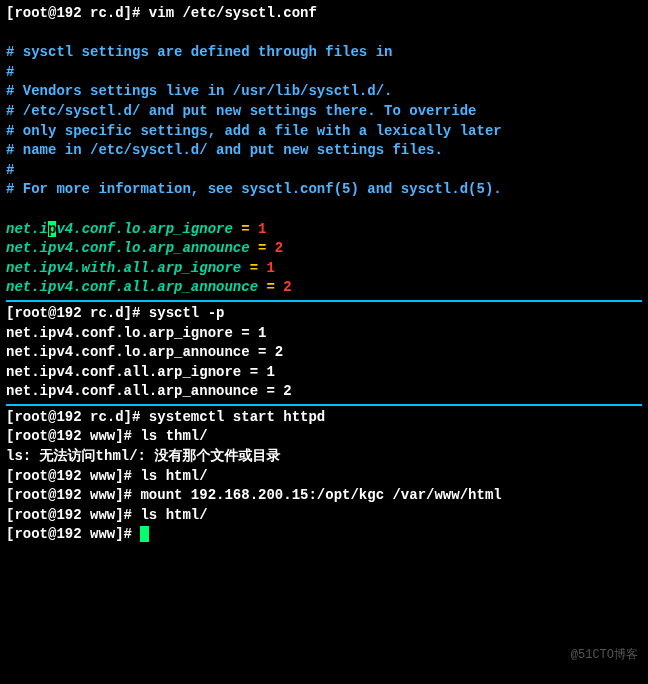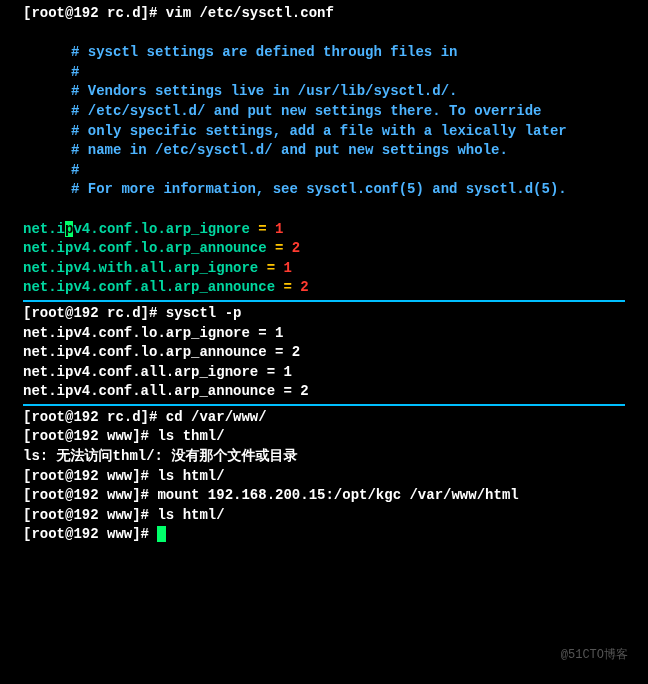--- a/index.html
+++ b/index.html
@@ -8,24 +8,24 @@
       font-family: "Consolas", "Courier New", monospace;
       font-size: 14px;
       line-height: 1.4;
       color: #fff;
       width: 648px;
       height: 684px;
       overflow: hidden;
       font-weight: bold;
       position: relative;
     }
-    .terminal { padding: 4px 23px; }
+    .terminal { padding: 4px 6px; }
     .prompt { color: #fff; }
-    .comment { color: #4db4ff; margin-left: 48px; }
-    .key { color: #00d7a0; }
+    .comment { color: #4db4ff; }
+    .key { color: #00d7a0; font-style: italic; }
     .eq { color: #ffc400; }
     .val { color: #ff3b30; }
     .cmd { color: #fff; }
     .out { color: #fff; }
     .divider {
       border-top: 2px solid #00bfff;
       margin: 2px 0;
     }
     .cursor {
       display: inline-block;
@@ -35,61 +35,61 @@
       vertical-align: text-bottom;
     }
     .cursor-char {
       background: #00ff6a;
       color: #000;
     }
     .line { white-space: pre; }
     .watermark {
       position: absolute;
       bottom: 20px;
-      right: 20px;
+      right: 10px;
       color: #555;
       font-size: 12px;
       font-weight: normal;
     }
   </style>
 </head>
 <body>
 
 <div class="terminal">
 
   <div class="line"><span class="prompt">[root@192 rc.d]# </span><span class="cmd">vim /etc/sysctl.conf</span></div>
   <div class="line">&nbsp;</div>
 
   <div class="line comment"># sysctl settings are defined through files in</div>
   <div class="line comment">#</div>
   <div class="line comment"># Vendors settings live in /usr/lib/sysctl.d/.</div>
   <div class="line comment"># /etc/sysctl.d/ and put new settings there. To override</div>
   <div class="line comment"># only specific settings, add a file with a lexically later</div>
-  <div class="line comment"># name in /etc/sysctl.d/ and put new settings whole.</div>
+  <div class="line comment"># name in /etc/sysctl.d/ and put new settings files.</div>
   <div class="line comment">#</div>
   <div class="line comment"># For more information, see sysctl.conf(5) and sysctl.d(5).</div>
 
   <div class="line">&nbsp;</div>
 
   <div class="line"><span class="key">net.i</span><span class="cursor-char">p</span><span class="key">v4.conf.lo.arp_ignore</span><span class="eq"> = </span><span class="val">1</span></div>
   <div class="line"><span class="key">net.ipv4.conf.lo.arp_announce</span><span class="eq"> = </span><span class="val">2</span></div>
   <div class="line"><span class="key">net.ipv4.with.all.arp_ignore</span><span class="eq"> = </span><span class="val">1</span></div>
   <div class="line"><span class="key">net.ipv4.conf.all.arp_announce</span><span class="eq"> = </span><span class="val">2</span></div>
 
   <div class="divider"></div>
 
   <div class="line"><span class="prompt">[root@192 rc.d]# </span><span class="cmd">sysctl -p</span></div>
   <div class="line out">net.ipv4.conf.lo.arp_ignore = 1</div>
   <div class="line out">net.ipv4.conf.lo.arp_announce = 2</div>
   <div class="line out">net.ipv4.conf.all.arp_ignore = 1</div>
   <div class="line out">net.ipv4.conf.all.arp_announce = 2</div>
 
   <div class="divider"></div>
 
-  <div class="line"><span class="prompt">[root@192 rc.d]# </span><span class="cmd">cd /var/www/</span></div>
+  <div class="line"><span class="prompt">[root@192 rc.d]# </span><span class="cmd">systemctl start httpd</span></div>
   <div class="line"><span class="prompt">[root@192 www]# </span><span class="cmd">ls thml/</span></div>
   <div class="line out">ls: 无法访问thml/: 没有那个文件或目录</div>
   <div class="line"><span class="prompt">[root@192 www]# </span><span class="cmd">ls html/</span></div>
   <div class="line"><span class="prompt">[root@192 www]# </span><span class="cmd">mount 192.168.200.15:/opt/kgc /var/www/html</span></div>
   <div class="line"><span class="prompt">[root@192 www]# </span><span class="cmd">ls html/</span></div>
   <div class="line"><span class="prompt">[root@192 www]# </span><span class="cursor"></span></div>
 
 </div>
 
 <div class="watermark">@51CTO博客</div>

